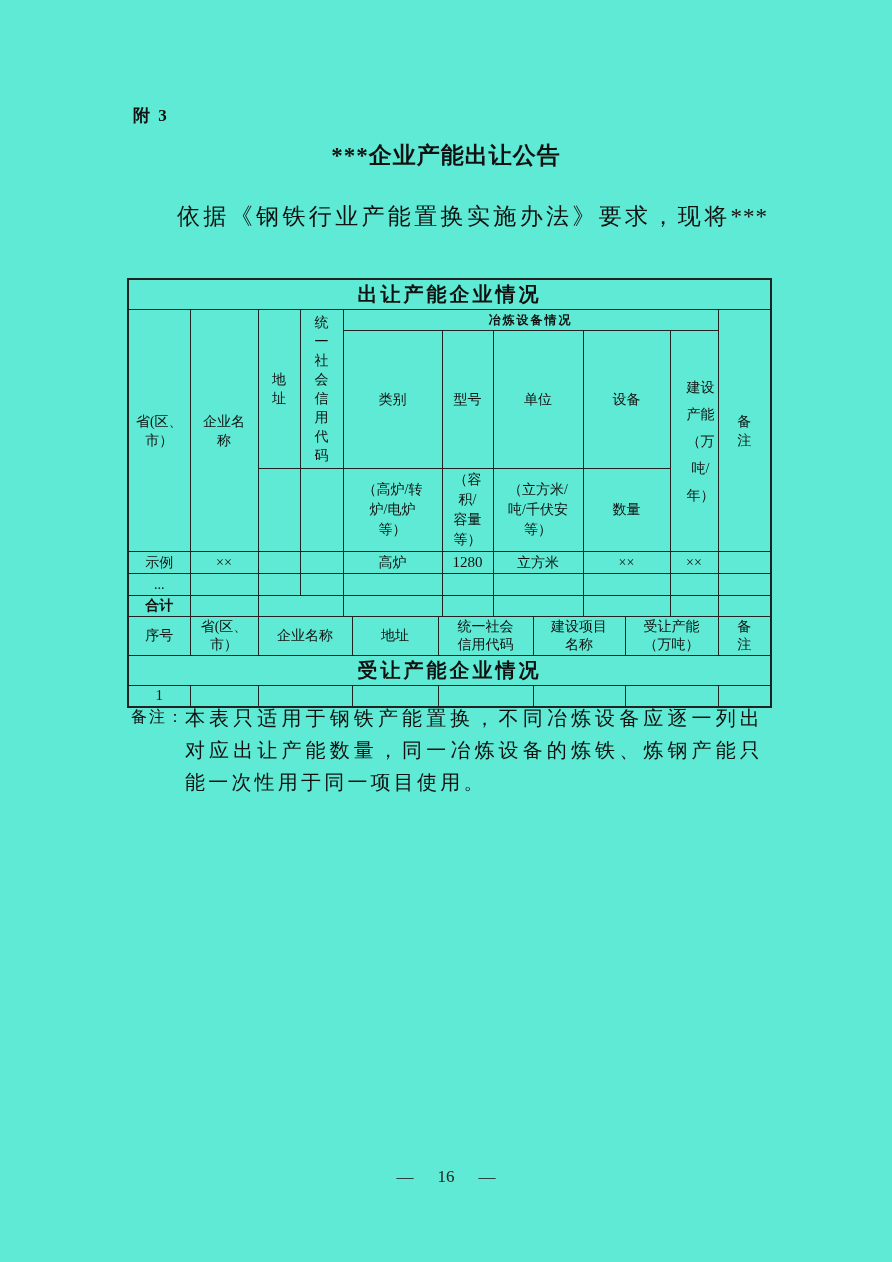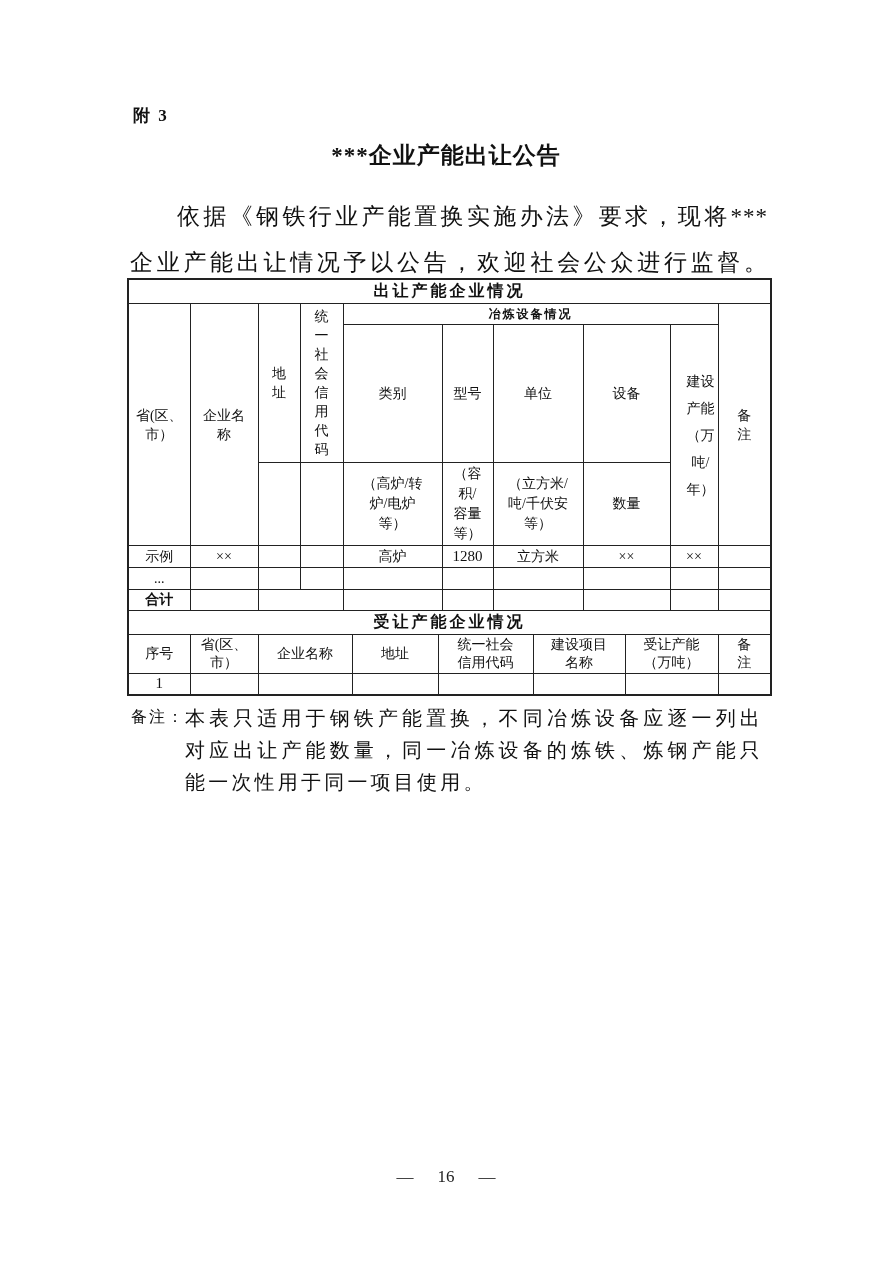--- a/index.html
+++ b/index.html
@@ -1,34 +1,34 @@
 <!DOCTYPE html>
 <html><head>
 <meta charset="utf-8">
 <style>
   html,body{margin:0;padding:0;background:#888;}
   .page{
-    position:relative;width:892px;height:1262px;background:#ffffff;
+    position:relative;width:892px;height:1262px;background:#5eead4;
     font-family:"Liberation Serif","DejaVu Serif",serif;color:#111;
     margin:0 auto;overflow:hidden;
   }
   .attach{position:absolute;left:133px;top:104px;font-size:17px;font-weight:700;letter-spacing:2px;}
   .title{position:absolute;left:0;top:140px;width:892px;text-align:center;
     font-size:23px;font-weight:700;letter-spacing:1px;}
   .para{position:absolute;left:130px;top:194px;width:638px;font-size:23px;line-height:46px;}
   .para .pline{text-align:justify;text-align-last:justify;letter-spacing:1px;}
   .para .indent{text-indent:47px;}
 
   .tablewrap{position:absolute;left:127px;top:278px;width:643px;}
   table{border-collapse:collapse;table-layout:fixed;width:643px;}
   td{border:1px solid #222;text-align:center;vertical-align:middle;
      font-size:14px;padding:1px 2px;overflow:hidden;}
   .tbl-top{border:2px solid #222;border-bottom-width:1px;}
   .tbl-bot{border:2px solid #222;border-top-width:1px;margin-top:-1px;}
-  .sec-title{font-weight:700;font-size:16px;letter-spacing:3px;}
+  .sec-title{font-weight:700;font-size:20px;letter-spacing:3px;}
   .equip-title{font-weight:700;font-size:12px;letter-spacing:2px;}
   .vtext{white-space:pre-line;line-height:19px;}
   .h2line{white-space:pre-line;line-height:19px;}
   .cap9{white-space:pre-line;line-height:27px;padding-left:15px;}
   .sub{white-space:pre-line;line-height:20px;}
   .bold{font-weight:700;margin-left:16px;}
   .num{font-size:15px;}
   .botHead{white-space:pre-line;line-height:18px;}
 
   .note{position:absolute;left:131px;top:702px;width:640px;display:flex;}
@@ -42,21 +42,20 @@
 <body>
 
 <div class="page">
 
   <div class="attach">附 3</div>
 
   <div class="title">***企业产能出让公告</div>
 
   <div class="para">
     <div class="pline indent">依据《钢铁行业产能置换实施办法》要求，现将***</div>
-    <div class="pline">企业产能出让情况予以公告，欢迎社会公众进行监督。</div>
   </div>
 
   <div class="tablewrap">
 
     <table class="tbl-top">
       <colgroup>
         <col style="width:62px">
           <col style="width:68px">
           <col style="width:42px">
         <col style="width:43px">
@@ -159,38 +158,38 @@
         <col style="width:62px">
           <col style="width:68px">
           <col style="width:94px">
         <col style="width:86px">
           <col style="width:95px">
           <col style="width:92px">
         <col style="width:93px">
           <col style="width:53px">
       </colgroup>
       <tbody>
-          <tr style="height:22px">
-        <td colspan="8" class="sec-title">受让产能企业情况</td>
-      </tr>
-      <tr style="height:37px">
+          <tr style="height:37px">
         <td class="botHead">序号</td>
         <td class="botHead">省(区、
 市）</td>
         <td class="botHead">企业名称</td>
         <td class="botHead">地址</td>
         <td class="botHead">统一社会
 信用代码</td>
         <td class="botHead">建设项目
 名称</td>
         <td class="botHead">受让产能
 （万吨）</td>
         <td class="botHead">备
 注</td>
       </tr>
+      <tr style="height:22px">
+        <td colspan="8" class="sec-title">受让产能企业情况</td>
+      </tr>
       <tr style="height:21px">
         <td class="num">1</td>
         <td></td>
         <td></td>
         <td></td>
         <td></td>
         <td></td>
         <td></td>
         <td></td>
       </tr>

